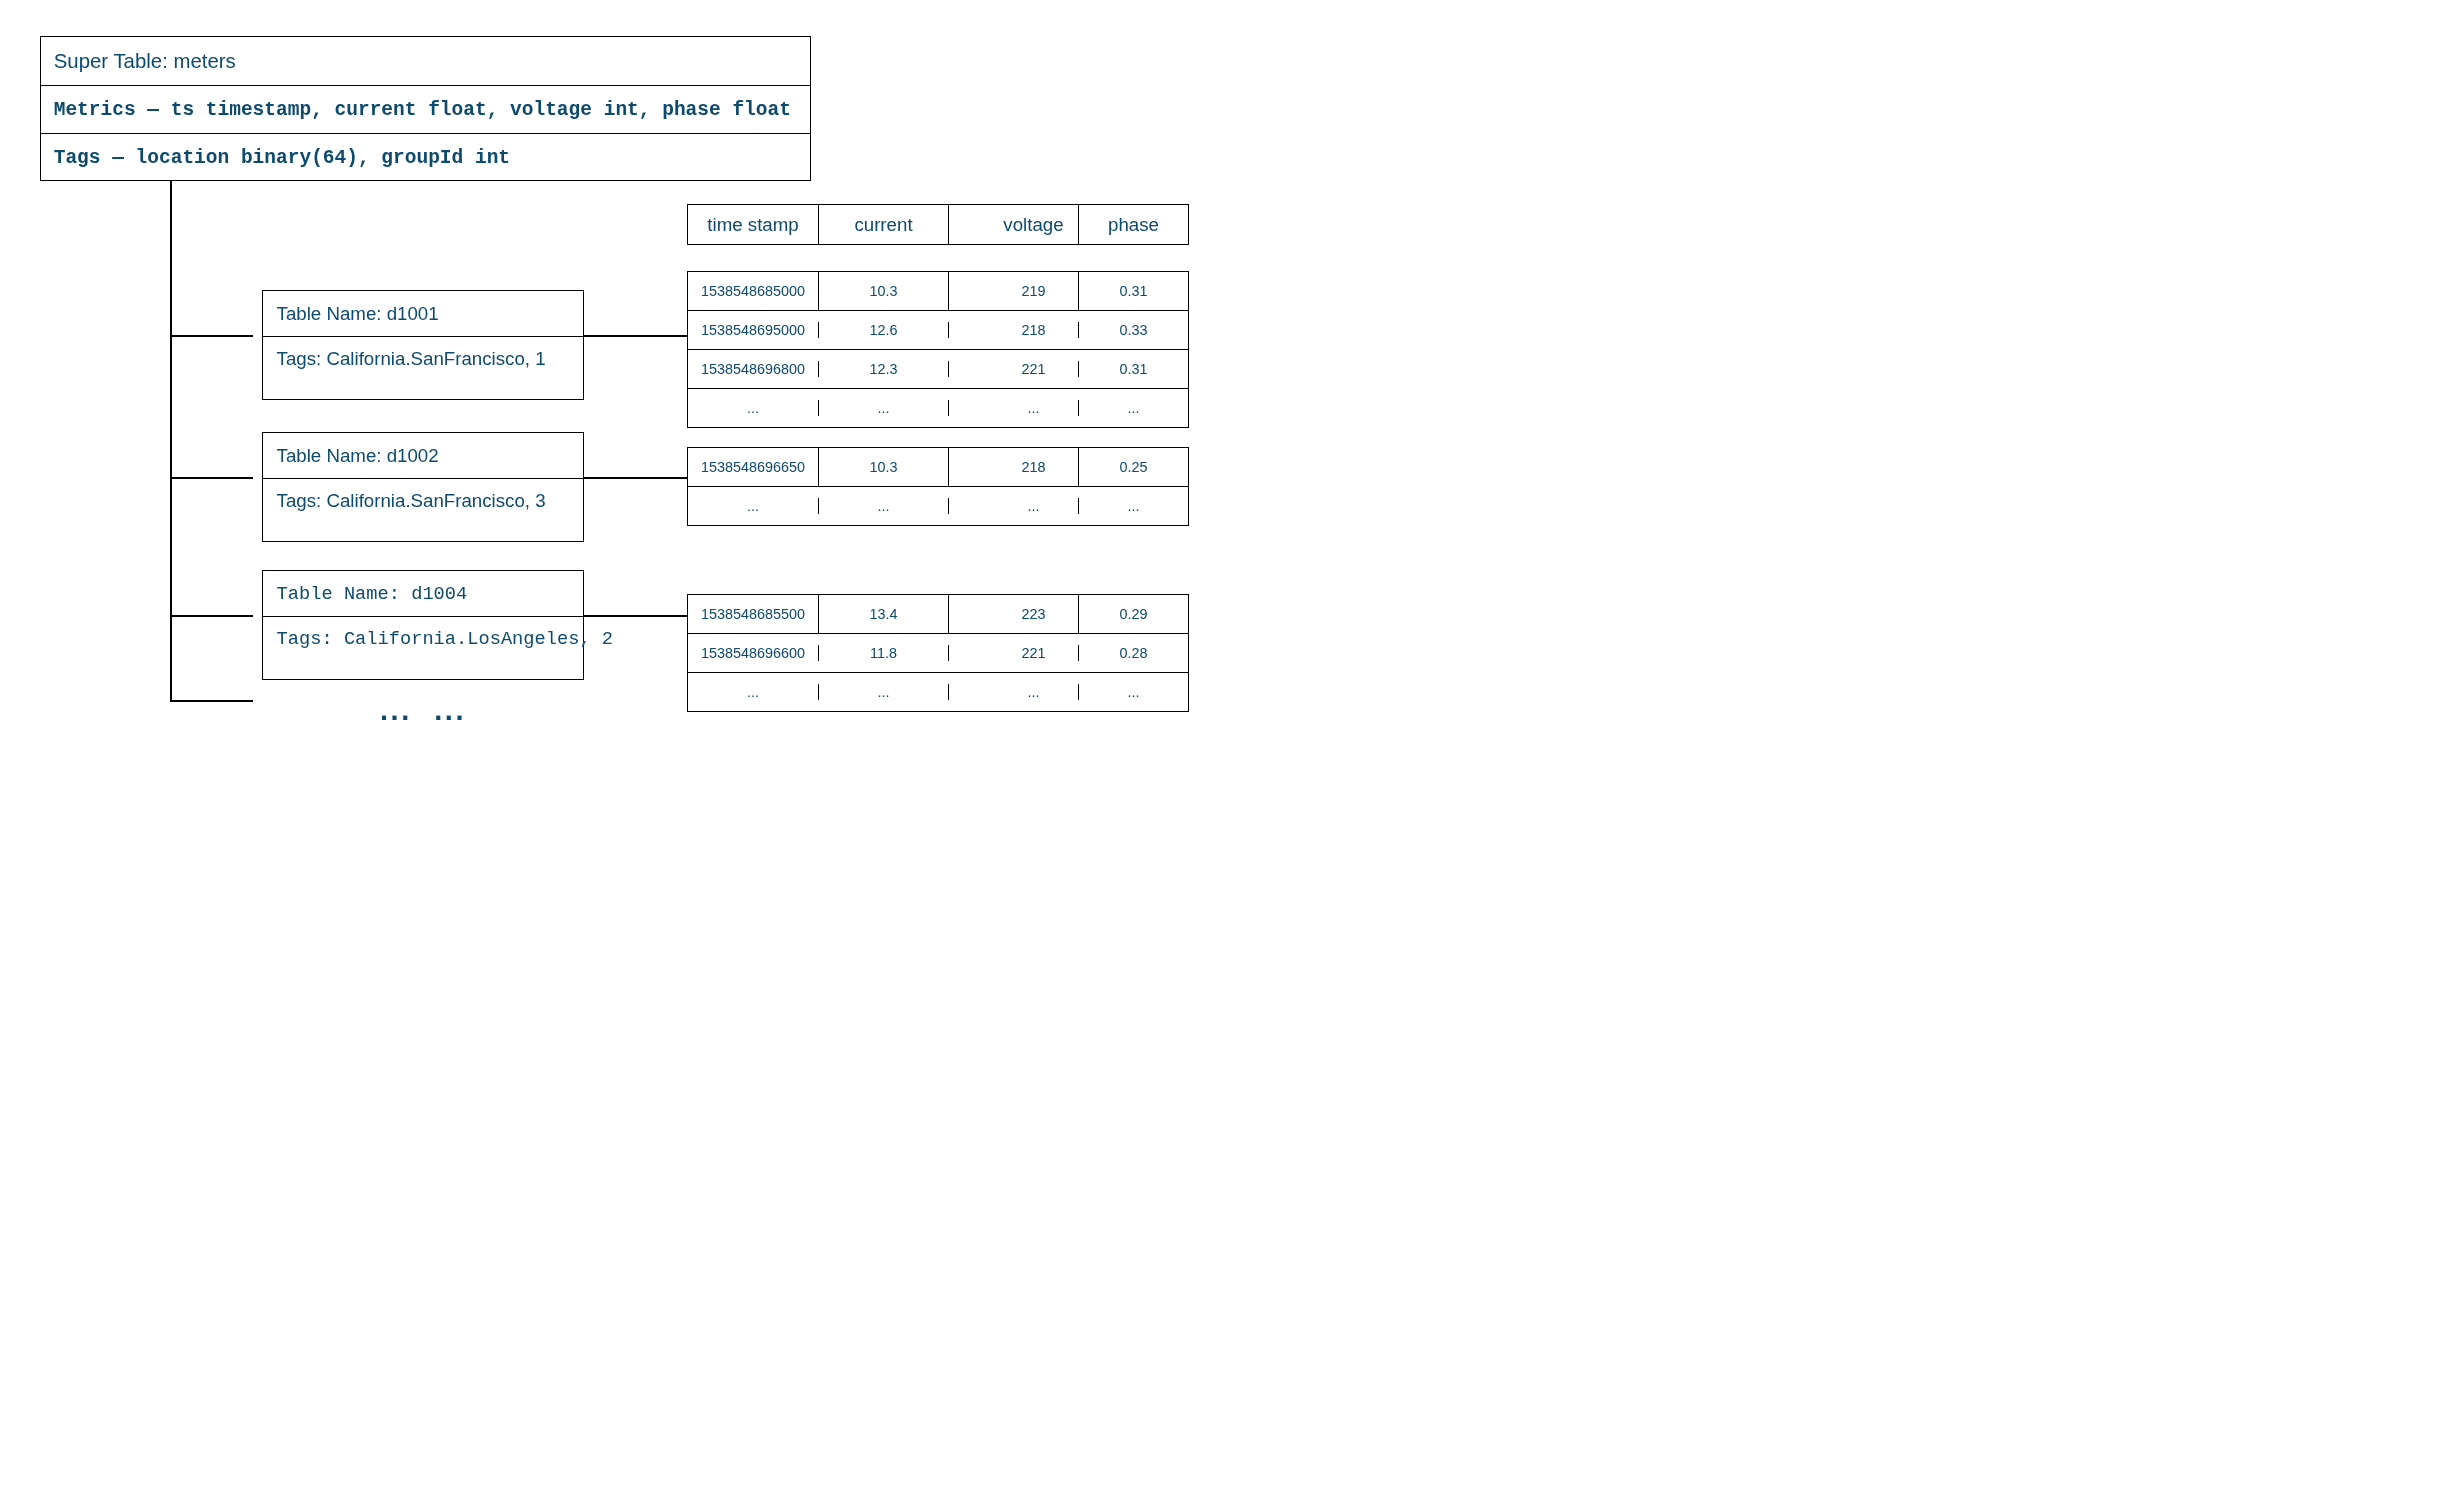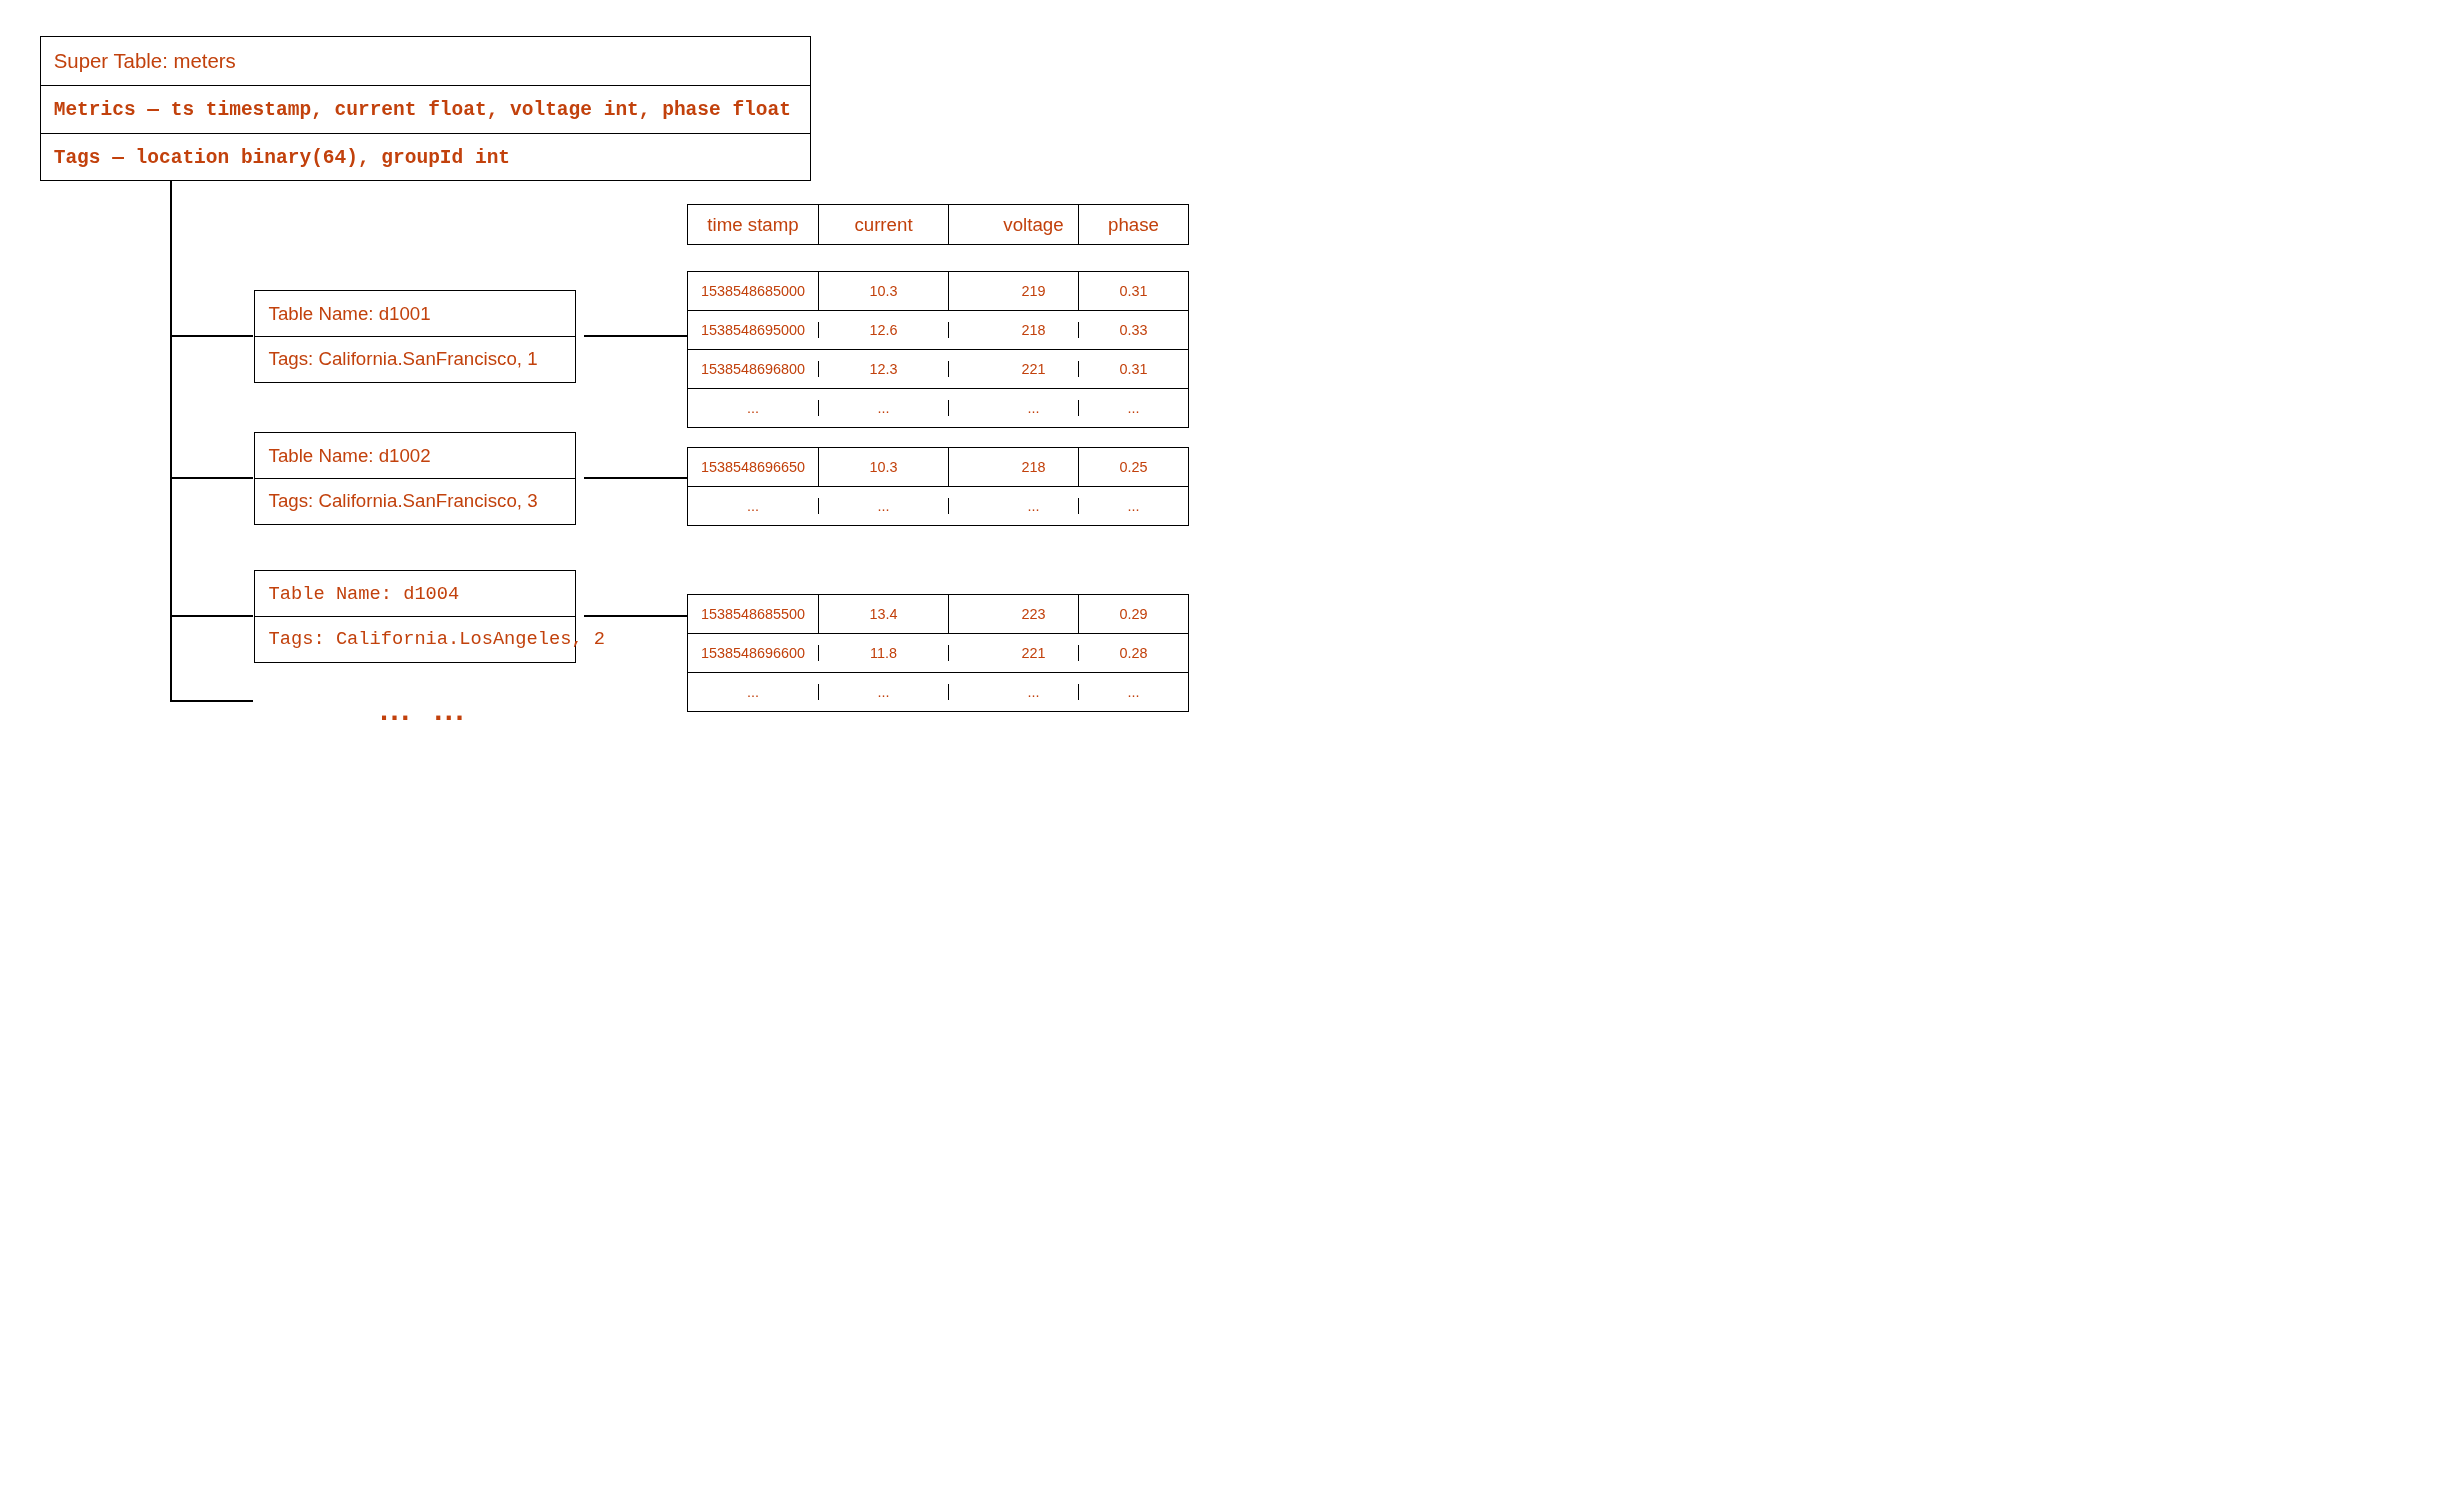--- a/index.html
+++ b/index.html
@@ -6,21 +6,21 @@
     margin: 0;
     padding: 0;
     background: #ffffff;
   }
   .canvas {
     position: relative;
     width: 1231px;
     height: 743px;
     background: #ffffff;
     font-family: "Liberation Sans", sans-serif;
-    color: #c2410c;
+    color: #0c4a6e;
   }
 
   
   .stable-box {
     position: absolute;
     left: 40px; top: 36px;
     width: 771px; height: 145px;
     border: 1.7px solid #000;
     box-sizing: border-box;
     background: #fff;
@@ -42,22 +42,22 @@
   }
 
   
   .line { position: absolute; background: #000; }
   .vline { width: 1.7px; }
   .hline { height: 1.7px; }
 
   
   .child-box {
     position: absolute;
-    left: 254px;
-    width: 322px; height: 93px;
+    left: 262px;
+    width: 322px; height: 110px;
     border: 1.7px solid #000;
     box-sizing: border-box;
     background: #fff;
   }
   .child-row {
     height: 45px;
     box-sizing: border-box;
     display: flex;
     align-items: center;
     padding-left: 13.6px;

